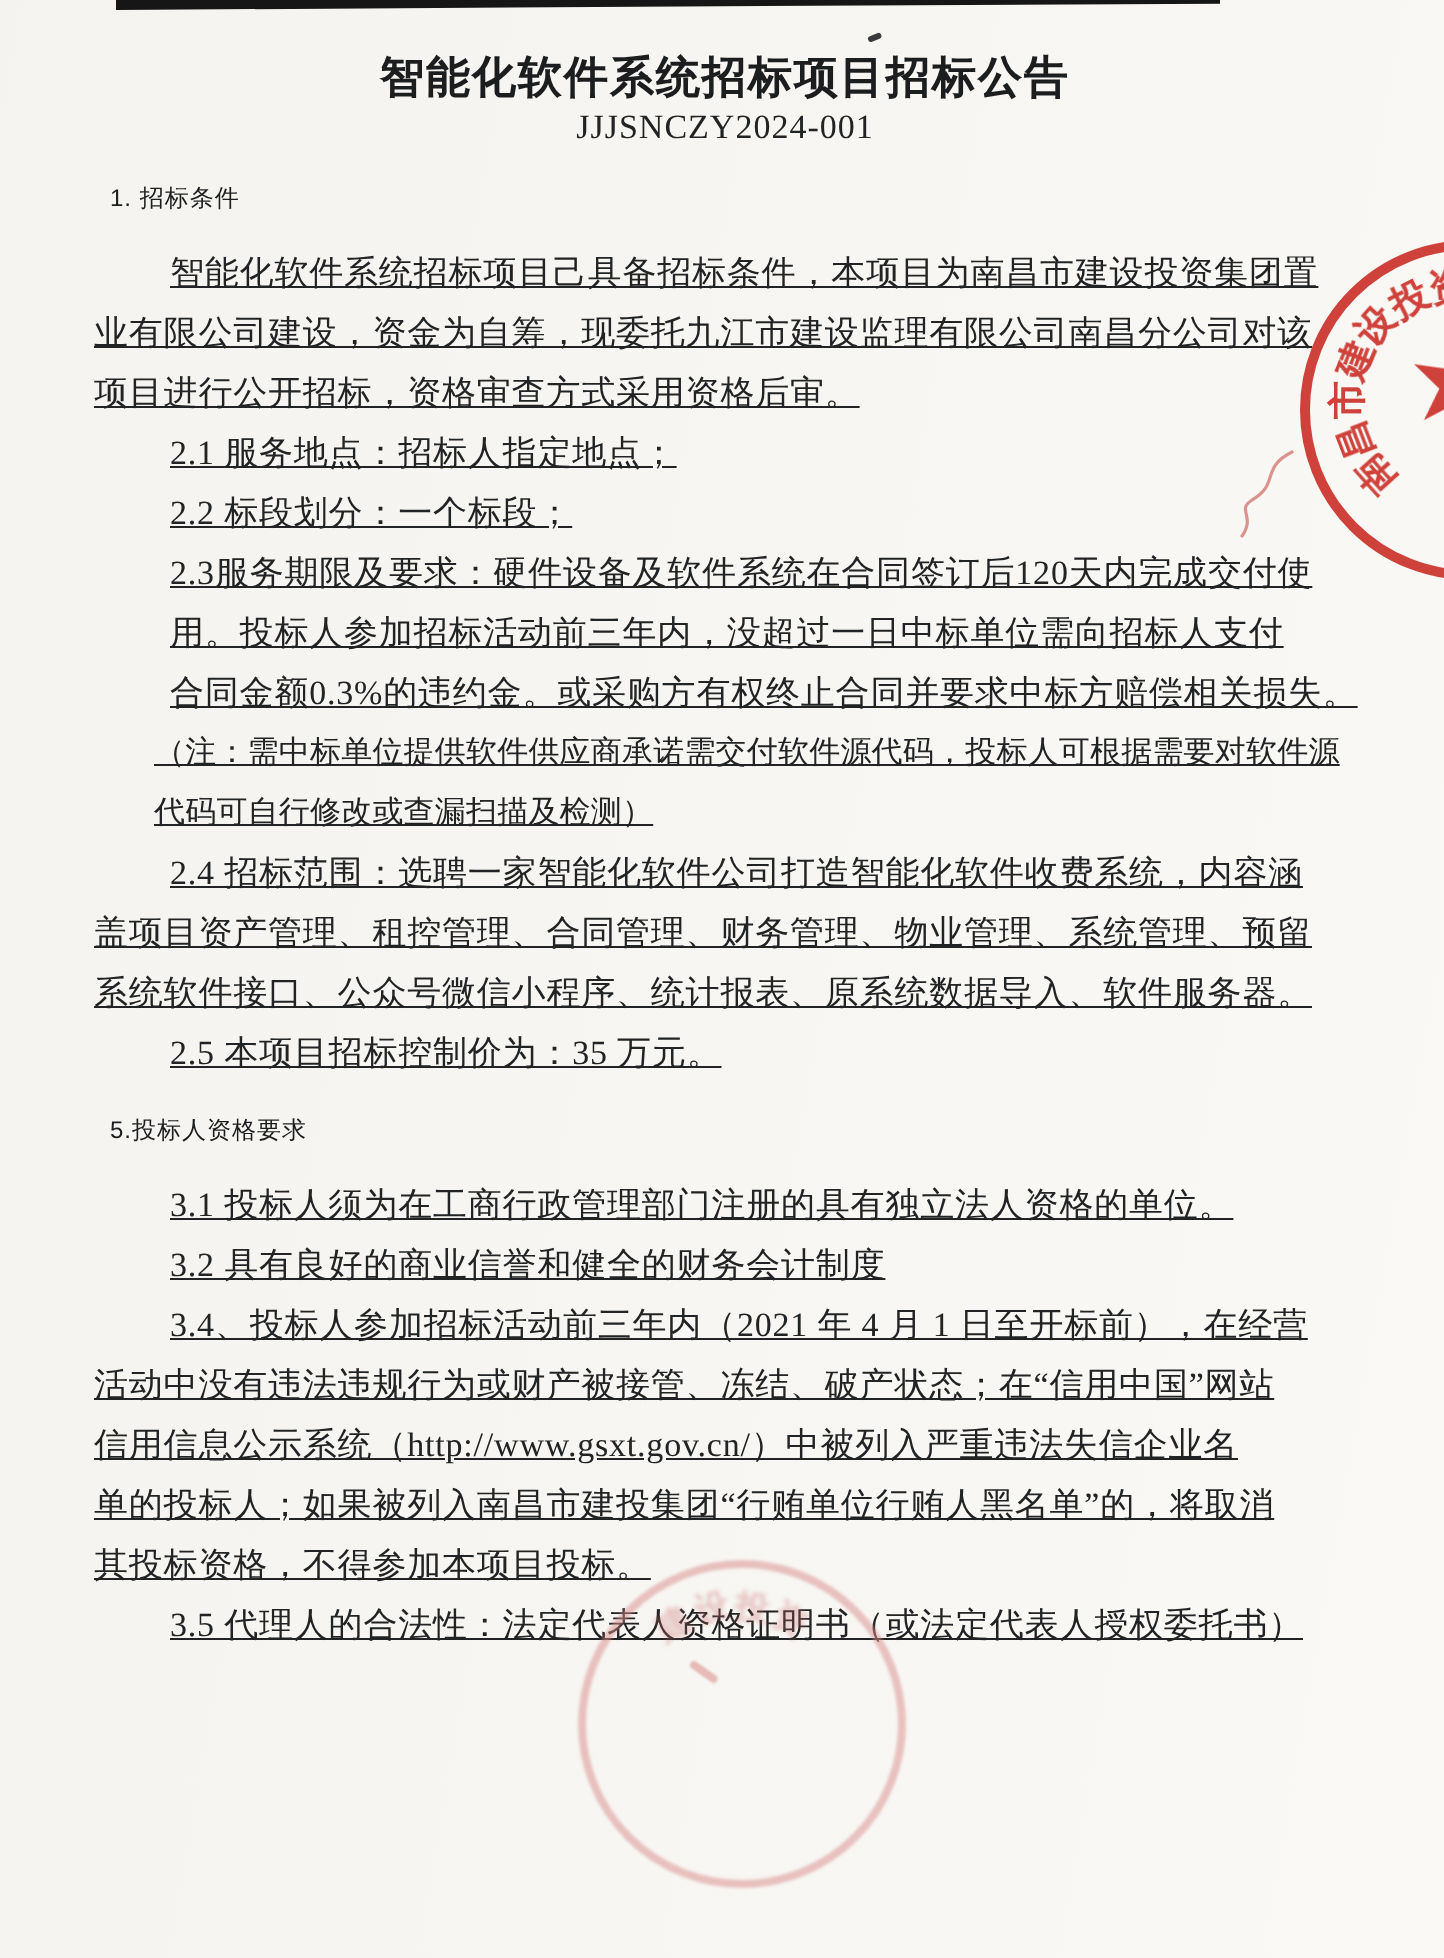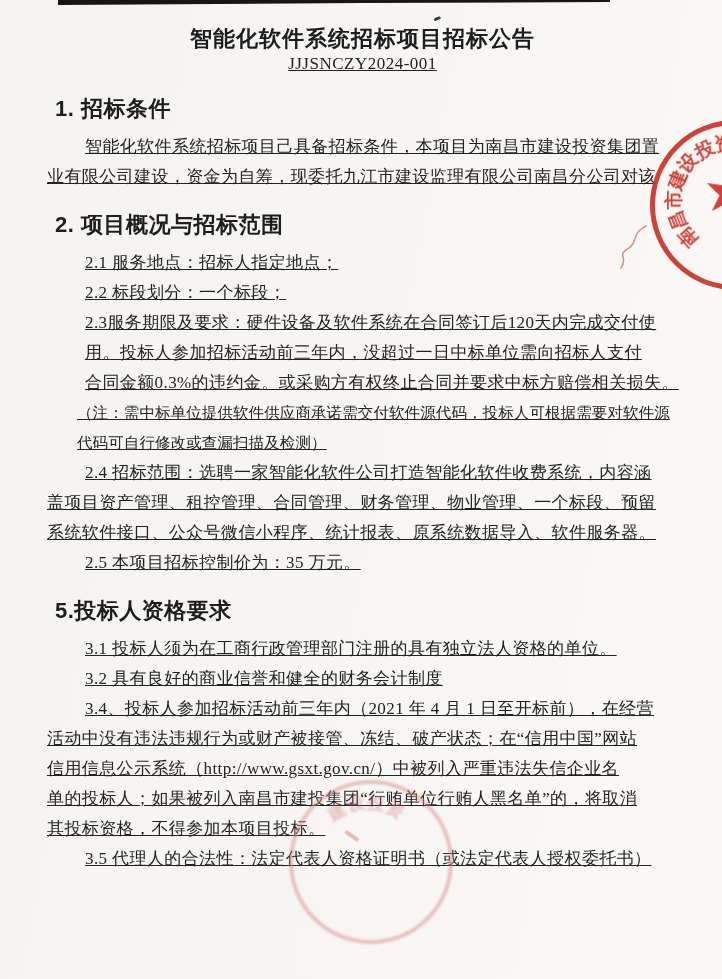--- a/index.html
+++ b/index.html
@@ -12,23 +12,23 @@
   }
   
   .scan-bar { position:absolute; left:58px; top:0; width:552px; height:5px;
     background:#161616; clip-path:polygon(0 0,100% 0,100% 38%,55% 62%,0 100%); }
   .ink-speck { position:absolute; left:436px; top:15px; width:2.5px; height:7px;
     background:#3a3a3c; transform:rotate(68deg); border-radius:2px; }
   
   .content { position:absolute; left:47px; top:26px; width:631px; }
   .doc-title { text-align:center; font-family:"Liberation Sans","DejaVu Sans",sans-serif;
     font-weight:700; font-size:22px; line-height:26px; letter-spacing:1px; color:#1c1d1e; }
-  .doc-number { text-align:center; font-size:17px; line-height:24px; letter-spacing:0.5px;text-decoration:underline; }
-  .blk-heading { font-family:"Liberation Sans","DejaVu Sans",sans-serif; font-weight:700;
-    font-size:22px; line-height:26px; margin:20px 0 10px 8px; letter-spacing:0.5px; color:#1c1d1e; }
+  .doc-number { text-align:center; font-size:17px; line-height:24px; letter-spacing:0.5px; }
+  .blk-heading { font-family:"Liberation Sans","DejaVu Sans",sans-serif; font-weight:400;
+    font-size:12px; line-height:26px; margin:10px 0 10px 8px; letter-spacing:0.5px; color:#1c1d1e; }
   .line { font-size:17px; line-height:30px; letter-spacing:0.4px; white-space:nowrap;text-decoration:underline; }
   .ind-flush { padding-left:0; }
   .ind-item  { padding-left:38px; }
   .ind-note  { padding-left:30px; font-family:"Liberation Sans","DejaVu Sans",sans-serif;
     font-size:15.5px; letter-spacing:0.1px; font-weight:500; }
   
   .seal-layer { position:absolute; inset:0; pointer-events:none; }
   .seal-ring { position:absolute; left:650px; top:120px; width:160px; height:160px;
     border:5px solid #cc332c; border-radius:50%; opacity:.92; filter:blur(.3px); }
   .seal-star { position:absolute; left:702px; top:162px; font-size:60px; line-height:60px;
@@ -53,30 +53,30 @@
   <div class="scan-bar"></div>
   <div class="ink-speck"></div>
 
   <div class="content">
     <div class="doc-title">智能化软件系统招标项目招标公告</div>
     <div class="doc-number">JJJSNCZY2024-001</div>
     <div>
         <div class="blk-heading">1. 招标条件</div>
         <div class="line ind-item">智能化软件系统招标项目己具备招标条件，本项目为南昌市建设投资集团置</div>
         <div class="line ind-flush">业有限公司建设，资金为自筹，现委托九江市建设监理有限公司南昌分公司对该</div>
-        <div class="blk-heading">2. 项目概况与招标范围</div>
+        <div class="line ind-flush">项目进行公开招标，资格审查方式采用资格后审。</div>
         <div class="line ind-item">2.1 服务地点：招标人指定地点；</div>
         <div class="line ind-item">2.2 标段划分：一个标段；</div>
         <div class="line ind-item">2.3服务期限及要求：硬件设备及软件系统在合同签订后120天内完成交付使</div>
         <div class="line ind-item">用。投标人参加招标活动前三年内，没超过一日中标单位需向招标人支付</div>
         <div class="line ind-item">合同金额0.3%的违约金。或采购方有权终止合同并要求中标方赔偿相关损失。</div>
         <div class="line ind-note">（注：需中标单位提供软件供应商承诺需交付软件源代码，投标人可根据需要对软件源</div>
         <div class="line ind-note">代码可自行修改或查漏扫描及检测）</div>
         <div class="line ind-item">2.4 招标范围：选聘一家智能化软件公司打造智能化软件收费系统，内容涵</div>
-        <div class="line ind-flush">盖项目资产管理、租控管理、合同管理、财务管理、物业管理、一个标段、预留</div>
+        <div class="line ind-flush">盖项目资产管理、租控管理、合同管理、财务管理、物业管理、系统管理、预留</div>
         <div class="line ind-flush">系统软件接口、公众号微信小程序、统计报表、原系统数据导入、软件服务器。</div>
         <div class="line ind-item">2.5 本项目招标控制价为：35 万元。</div>
         <div class="blk-heading">5.投标人资格要求</div>
         <div class="line ind-item">3.1 投标人须为在工商行政管理部门注册的具有独立法人资格的单位。</div>
         <div class="line ind-item">3.2 具有良好的商业信誉和健全的财务会计制度</div>
         <div class="line ind-item">3.4、投标人参加招标活动前三年内（2021 年 4 月 1 日至开标前），在经营</div>
         <div class="line ind-flush">活动中没有违法违规行为或财产被接管、冻结、破产状态；在“信用中国”网站</div>
         <div class="line ind-flush">信用信息公示系统（http://www.gsxt.gov.cn/）中被列入严重违法失信企业名</div>
         <div class="line ind-flush">单的投标人；如果被列入南昌市建投集团“行贿单位行贿人黑名单”的，将取消</div>
         <div class="line ind-flush">其投标资格，不得参加本项目投标。</div>

